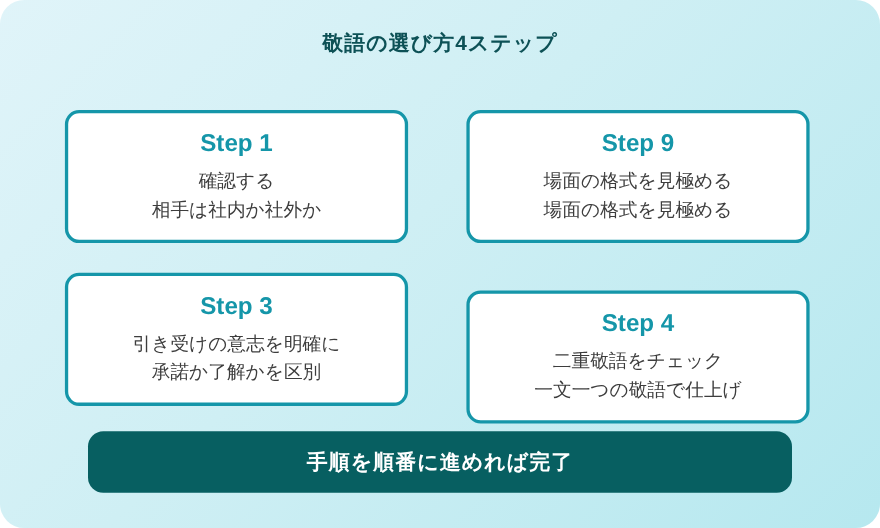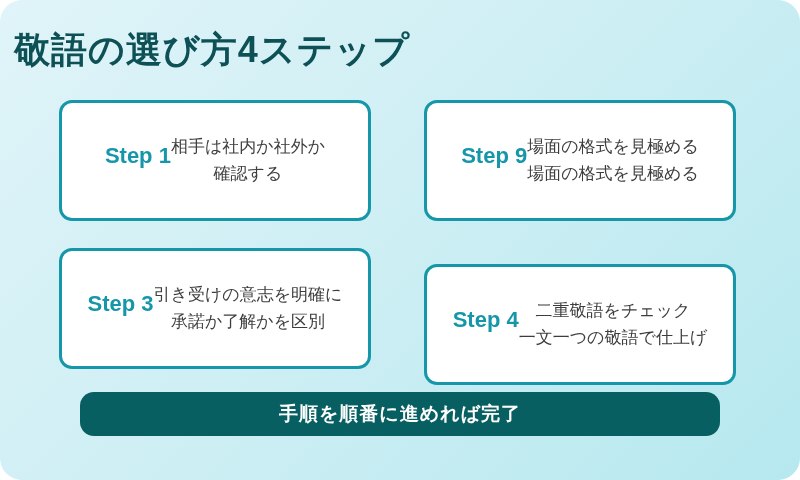--- a/index.html
+++ b/index.html
@@ -10,34 +10,35 @@
   }
   .canvas {
     position: relative;
     width: 800px; height: 480px;
     border-radius: 22px;
     background: linear-gradient(135deg, #e0f4f9 0%, #cfeff4 45%, #b6e8ef 100%);
     overflow: hidden;
   }
   .title {
     position: absolute;
-    top: 26px; left: 14px; right: 0;
-    font-size: 36px;
+    top: 26px; left: 0; right: 0;
+    text-align: center;
+    font-size: 19px;
     font-weight: bold;
     color: #0d5156;
     letter-spacing: 1px;
   }
   .card {
     position: absolute;
     width: 312px; height: 121px;
     background: #ffffff;
     border: 3px solid #1596a9;
     border-radius: 13px;
     display: flex;
-    flex-direction: row;
+    flex-direction: column;
     align-items: center;
     justify-content: center;
     text-align: center;
   }
   .card.pos-1 { left: 59px;  top: 100px; }
   .card.pos-2 { left: 424px; top: 100px; }
   .card.pos-3 { left: 59px;  top: 248px; }
   .card.pos-4 { left: 424px; top: 264px; }
   .step-label {
     font-size: 22px;
@@ -46,21 +47,21 @@
     margin-bottom: 9px;
   }
   .step-body {
     font-size: 17px;
     line-height: 1.55;
     color: #3d3d3d;
   }
   .footer-banner {
     position: absolute;
     left: 80px; top: 392px;
-    width: 640px; height: 44px;
+    width: 640px; height: 56px;
     background: #075f61;
     border-radius: 14px;
     display: flex;
     align-items: center;
     justify-content: center;
   }
   .footer-label {
     color: #ffffff;
     font-size: 19px;
     font-weight: bold;
@@ -70,22 +71,22 @@
 </head>
 <body>
 
 <div class="canvas">
 
   <div class="title">敬語の選び方4ステップ</div>
 
   <div class="card pos-1">
     <div class="step-label">Step 1</div>
     <div class="step-body">
+      <div>確認する</div>
       <div>相手は社内か社外か</div>
-      <div>確認する</div>
     </div>
   </div>
 
   <div class="card pos-2">
     <div class="step-label">Step 9</div>
     <div class="step-body">
       <div>場面の格式を見極める</div>
       <div>場面の格式を見極める</div>
     </div>
   </div>

